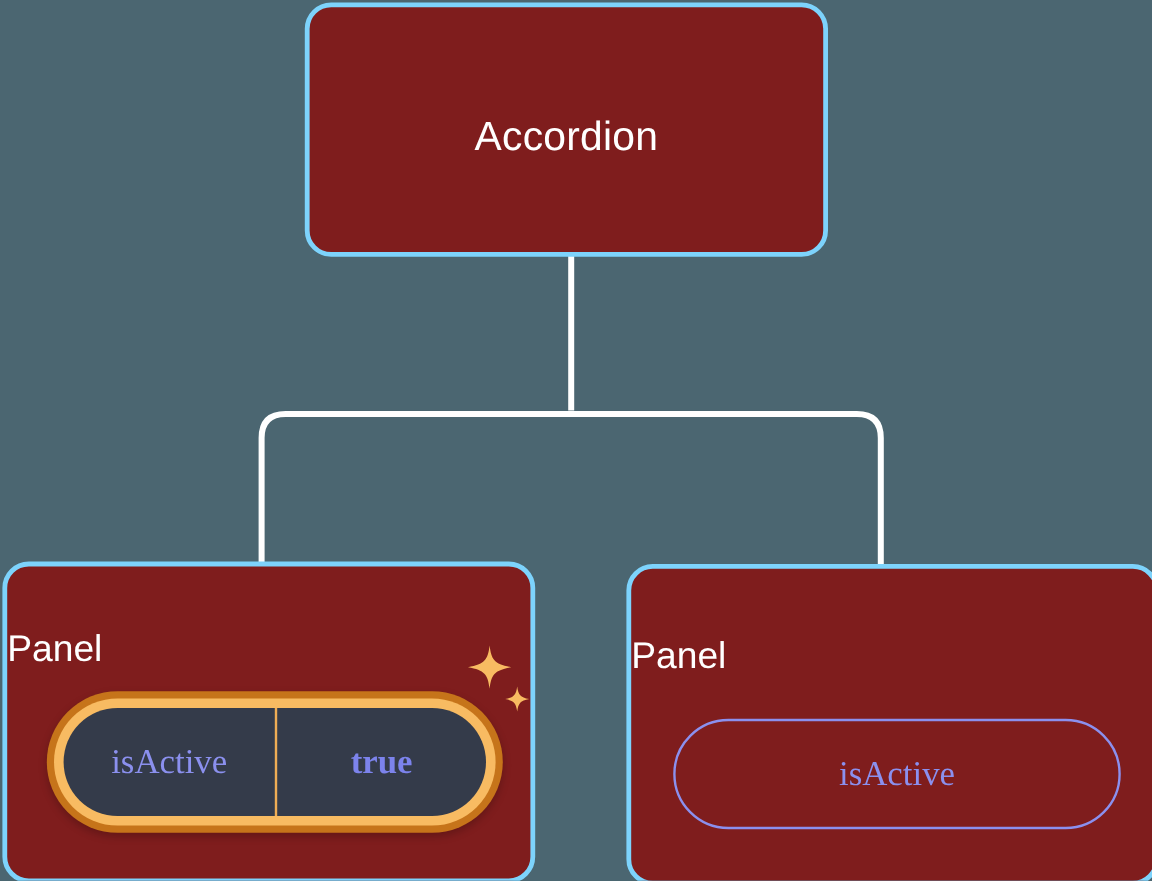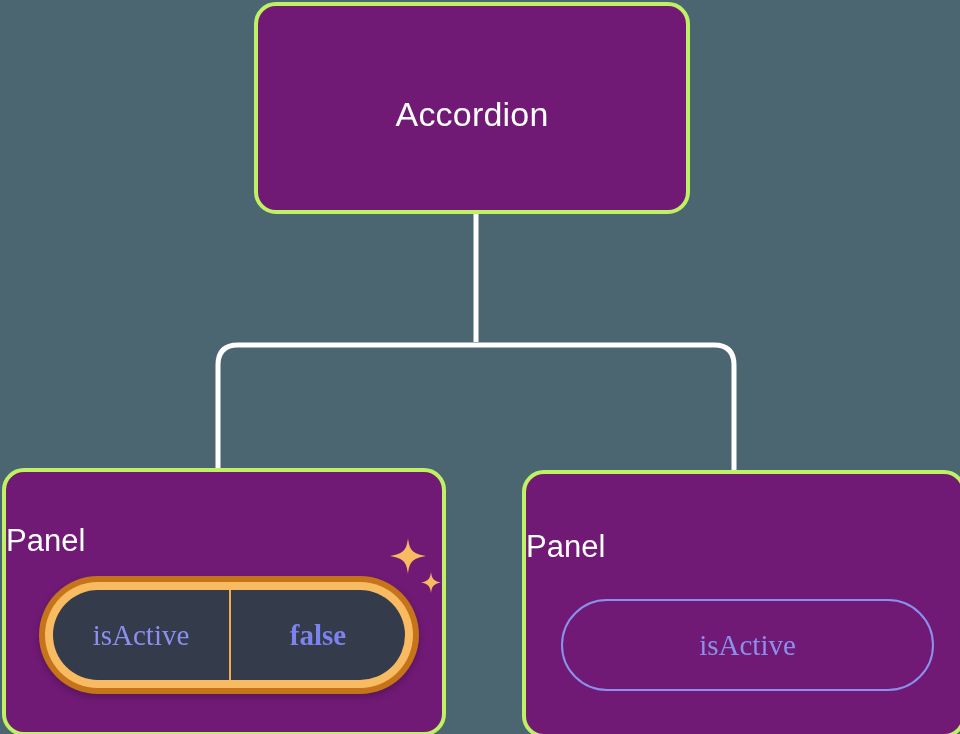--- a/index.html
+++ b/index.html
@@ -26,22 +26,22 @@
     left: 0;
     top: 0;
     width: 960px;
     height: 734px;
     pointer-events: none;
   }
 
   
   .node {
     position: absolute;
-    background: #701a75;
-    border: 4px solid #bef264;
+    background: #7f1d1d;
+    border: 4px solid #7dd3fc;
     border-radius: 22px;
     box-sizing: border-box;
   }
 
   .node-root {
     left: 254px;
     top: 2px;
     width: 436px;
     height: 212px;
   }
@@ -199,21 +199,21 @@
     <div class="node-title-root">Accordion</div>
   </div>
 
   <div class="node node-panel-left">
     <div class="node-title-panel">Panel</div>
 
     <div class="pill-highlight-wrap">
       <div class="pill-highlight-mid">
         <div class="pill-highlight-inner">
           <div class="pill-key">isActive</div>
-          <div class="pill-val">false</div>
+          <div class="pill-val">true</div>
         </div>
       </div>
     </div>
   </div>
 
   <svg class="sparkles" viewBox="0 0 60 70" xmlns="http://www.w3.org/2000/svg">
     <path d="M 22 2 C 23.5 14 26 17.5 40 20 C 26 22.5 23.5 26 22 38 C 20.5 26 18 22.5 4 20 C 18 17.5 20.5 14 22 2 Z" fill="#f8bb62"></path>
     <path d="M 45 36 C 46 43 47.5 45 55 46.5 C 47.5 48 46 50 45 57 C 44 50 42.5 48 35 46.5 C 42.5 45 44 43 45 36 Z" fill="#f8bb62"></path>
   </svg>
 

